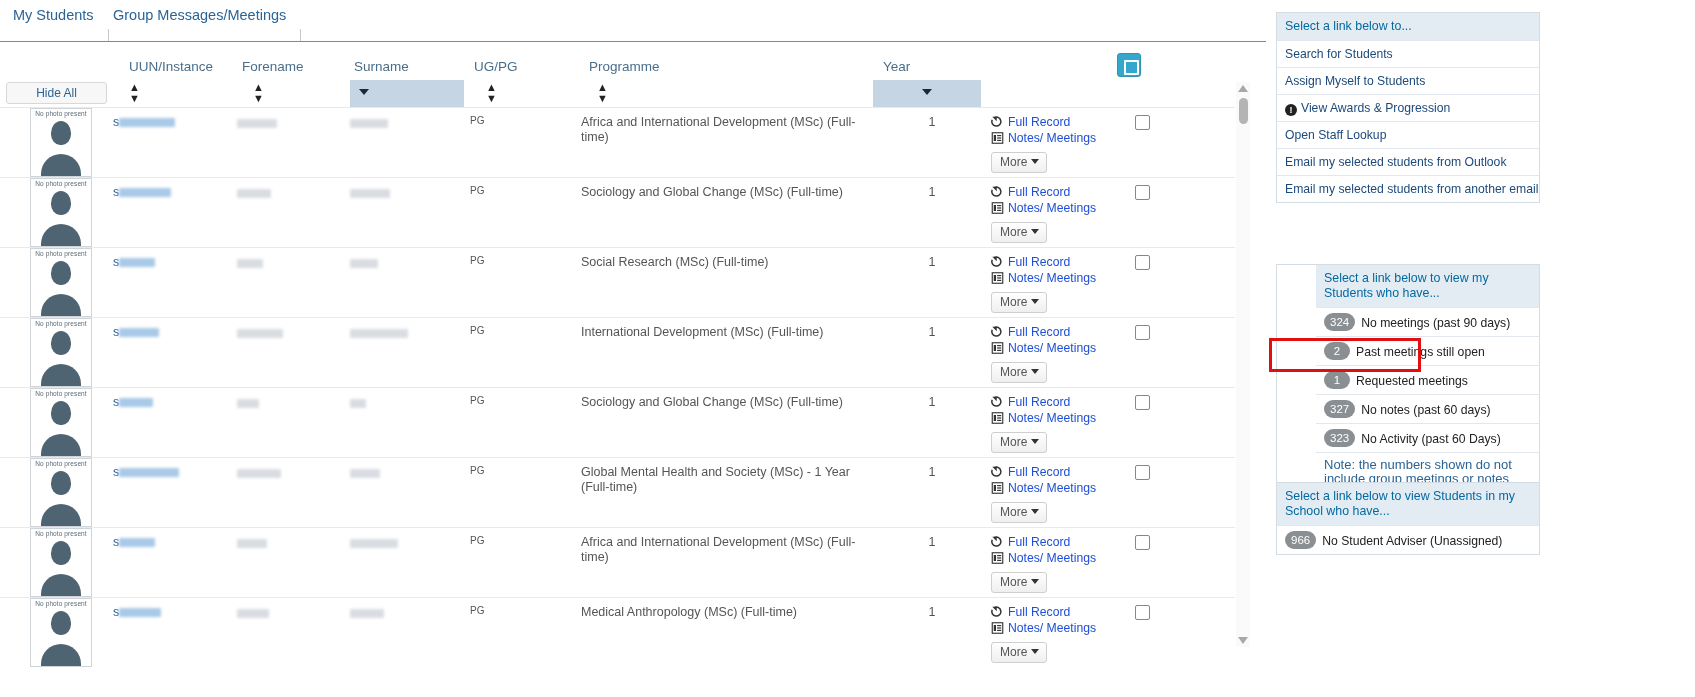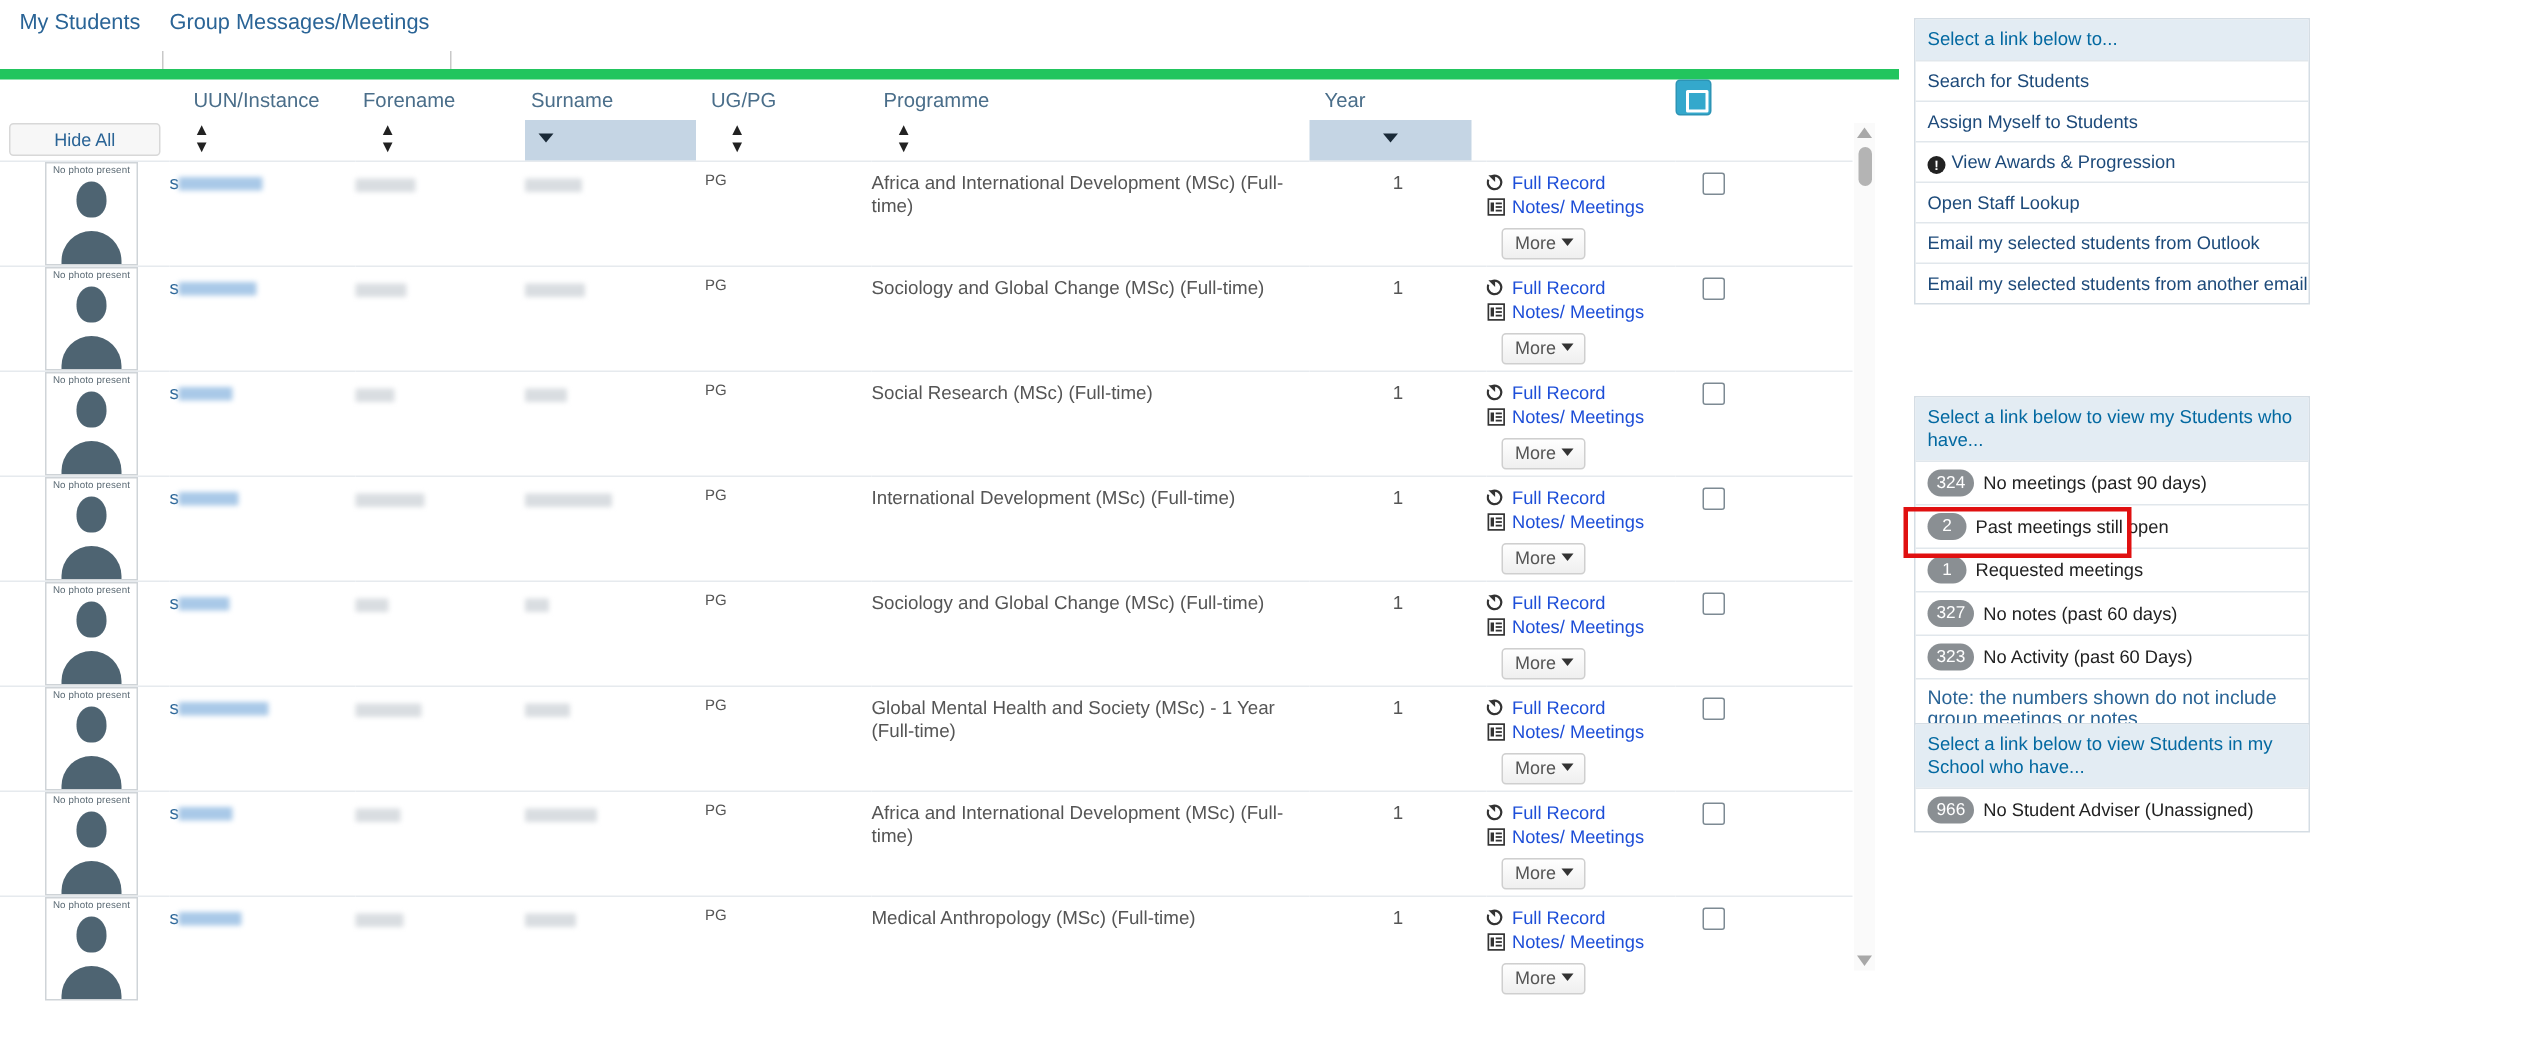--- a/index.html
+++ b/index.html
@@ -16,22 +16,22 @@
     height: 697px;
     overflow: hidden;
     background: #fff;
   }
 
   
   .tabbar {
     position: absolute;
     top: 0; left: 0;
     width: 1266px;
-    height: 53px;
-    border-bottom: 7px solid #22c55e;
+    height: 42px;
+    border-bottom: 1px solid #22c55e;
   }
   .tab {
     position: absolute;
     top: 7px;
     font-size: 14.5px;
     color: #2a6496;
     cursor: pointer;
     white-space: nowrap;
   }
   .tab-1 { left: 13px; }
@@ -234,21 +234,20 @@
   .more-btn {
     display: inline-block;
     margin-top: 5px;
     padding: 2px 7px 3px 8px;
     font-size: 12px;
     color: #555;
     background: linear-gradient(#ffffff, #efefef);
     border: 1px solid #cfcfcf;
     border-radius: 3px;
     cursor: pointer;
-    margin-left: 10px;
   }
   .more-btn .mcaret {
     display: inline-block;
     margin-left: 4px;
     width: 0; height: 0;
     border-left: 4px solid transparent;
     border-right: 4px solid transparent;
     border-top: 5px solid #333;
     vertical-align: 2px;
   }
@@ -342,21 +341,21 @@
     background: #8a8f93;
     color: #fff;
     font-size: 11.5px;
     text-align: center;
     border-radius: 9px;
     vertical-align: 1px;
   }
   .panel-row .pill-label { color: #222; font-size: 12.2px; margin-top: 40px; }
 
   .panel-1 { top: 12px; }
-  .panel-2 { top: 264px; }
+  .panel-2 { top: 264px; padding-left: 39px; }
   .panel-3 { top: 482px; }
 
   .highlight-box {
     position: absolute;
     left: 1269px;
     top: 338px;
     width: 152px;
     height: 34px;
     border: 3px solid #e01010;
     pointer-events: none;

